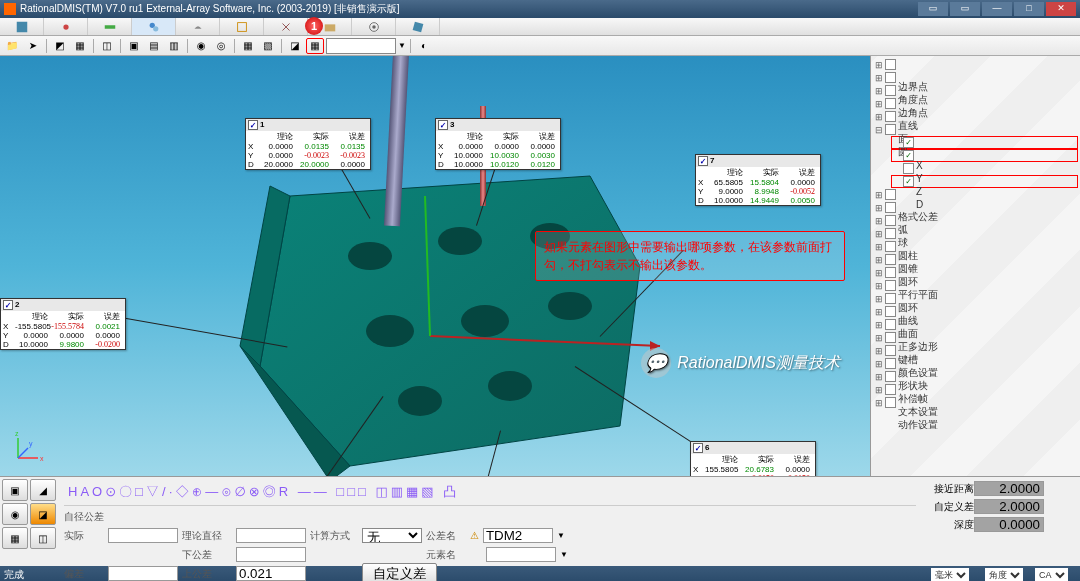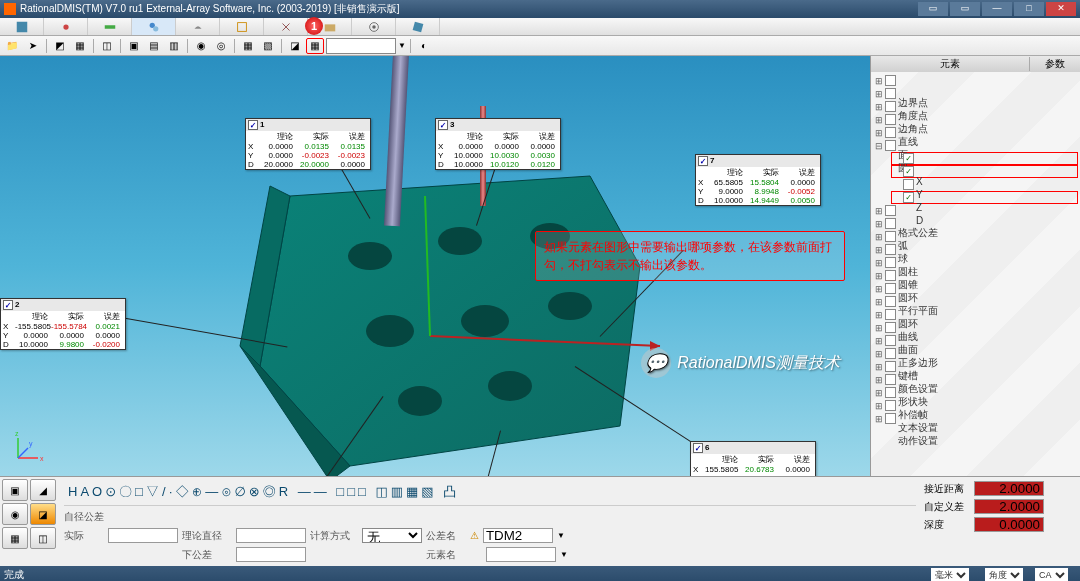--- a/index.html
+++ b/index.html
@@ -29,37 +29,37 @@
 .tree-item .chk { width:11px; height:11px; border:1px solid #888; margin-right:2px; background:#fff; display:flex; align-items:center; justify-content:center; font-size:8px; color:#060; }
 .tree-item .lbl { color:#333;margin-top:45px; }
 .tree-sub { padding-left:18px; }
 .redbox { border:1.5px solid red; padding:1px; }
 .dtable { position:absolute; background:#fff; border:1px solid #333; font-size:8px; font-family:monospace; box-shadow:1px 1px 2px rgba(0,0,0,.3); }
 .dtable .hdr { background:#e8e8e8; display:flex; padding:1px 2px; font-weight:bold; }
 .dtable .hdr .chk { width:10px; height:10px; border:1px solid #666; background:#fff; margin-right:2px; display:inline-flex; align-items:center; justify-content:center; color:#00a; }
 .dtable .row { display:flex; padding:0 2px; }
 .dtable .c0 { width:12px; }
 .dtable .c1,.dtable .c2,.dtable .c3 { width:36px; text-align:right; padding-right:3px; }
-.neg { color:#c00; }
+.neg { color:#c00;font-family:Liberation Serif, serif; }
 .pos { color:#080; }
 .annotbox { position:absolute; border:1.5px solid red; background:rgba(255,255,255,.15); color:red; font-size:12px; padding:6px 8px; border-radius:2px; line-height:1.5; }
 .bottom { height:90px; background:#f0f0f0; border-top:1px solid #999; display:flex; }
 .btools { width:60px; display:flex; flex-wrap:wrap; padding:2px; gap:2px; align-content:flex-start; }
 .btools .bt { width:26px; height:22px; background:linear-gradient(#fff,#ddd); border:1px solid #999; display:flex; align-items:center; justify-content:center; border-radius:2px; }
-.bshapes { padding:4px; color:#0c4a6e; font-size:13px; letter-spacing:3px; border-bottom:1px solid #ccc; }
+.bshapes { padding:4px; color:#8b5cf6; font-size:13px; letter-spacing:3px; border-bottom:1px solid #ccc; }
 .bform { flex:1; padding:2px 4px; font-size:10px; }
 .bform .frow { display:flex; align-items:center; gap:4px; margin-bottom:2px; height:17px; }
 .bform .flbl { width:40px; color:#555; }
 .bform .finp { width:70px; height:15px; border:1px solid #999; background:#fff; padding:0 2px; }
 .bform .fsel { width:60px; height:15px; border:1px solid #888; background:#fff; }
 .bform .fbtn { padding:1px 10px; background:linear-gradient(#fff,#ddd); border:1px solid #888; border-radius:2px; }
 .bright { width:160px; padding:4px; font-size:10px; }
 .bright .brow { display:flex; align-items:center; margin-bottom:3px; }
-.bright .blbl { width:50px; }
-.bright .binp { width:70px; height:15px; border:1px solid #999; background:#b91c1c; text-align:right; padding-right:3px; }
+.bright .blbl { width:50px;text-align:right; }
+.bright .binp { width:70px; height:15px; border:1px solid #999; background:#a3a3a3; text-align:right; padding-right:3px; }
 .status { height:17px; background:linear-gradient(#3a5a7a,#2a4a6a); color:#fff; display:flex; align-items:center; padding:0 4px; font-size:10px; }
 .status .ssel { margin-left:auto; height:14px; background:#fff; color:#333; border:none; font-size:9px; }
 .axes { position:absolute; left:10px; bottom:10px; width:40px; height:40px; }
 .watermark { position:absolute; right:30px; bottom:98px; color:#fff; font-size:16px; font-style:italic; text-shadow:1px 1px 2px rgba(0,0,0,.5); display:flex; align-items:center; }
 .wechat { width:30px; height:30px; border-radius:50%; background:rgba(200,200,200,.5); display:flex; align-items:center; justify-content:center; margin-right:6px; font-size:18px; }
 .part { position:absolute; left:230px; top:90px; width:440px; height:340px; }
 .probe { position:absolute; left:390px; top:-60px; width:16px; height:230px; background:linear-gradient(90deg,#557,#aac,#557); transform:rotate(3deg); }
 .probe2 { position:absolute; left:480px; top:50px; width:6px; height:100px; background:linear-gradient(90deg,#833,#e88,#833); }
 .leader { position:absolute; background:#222; height:1px; transform-origin:left center; }
 </style>
@@ -356,24 +356,20 @@
         <text x="19" y="20" font-size="7" fill="#36f">y</text>
     </svg>
 
     <div class="watermark">
       <span class="wechat">💬</span>
       <span>RationalDMIS测量技术</span>
     </div>
   </div>
 
   <div class="sidebar">
-    <div class="sidehdr">
-      <span>元素</span>
-        <span>参数</span>
-    </div>
     <div class="tree" id="tree">
 
     <div class="tree-item">
           <span class="exp">⊞</span>
           <span class="chk"></span>
           <span class="lbl">边界点</span>
         </div>
         <div class="tree-item">
           <span class="exp">⊞</span>
           <span class="chk"></span>
@@ -540,20 +536,28 @@
       <span class="flbl"></span>
       <span class="finp" style="border:none;background:none"></span>
       <span class="flbl" style="width:50px">下公差</span>
       <input class="finp" style="">
       <span class="flbl" style="width:48px"></span>
       <span class="fsel" style="visibility:hidden"></span>
       <span class="flbl" style="width:40px">元素名</span>
       <span style="width:12px"></span>
       <input class="finp" style="">
       <span style="font-size:8px">▼</span>
+    </div>
+    <div class="frow">
+      <span class="flbl">偏差</span>
+      <input class="finp" style="">
+      <span class="flbl" style="width:50px">上公差</span>
+      <input class="finp" value="0.021" style="">
+      <span class="flbl" style="width:48px"></span>
+      <button class="fbtn">自定义差</button>
     </div>
 
   </div>
   <div class="bright">
     <div class="brow">
         <span class="blbl">接近距离</span>
         <input class="binp" value="2.0000" style="">
       </div>
     <div class="brow">
         <span class="blbl">自定义差</span>

